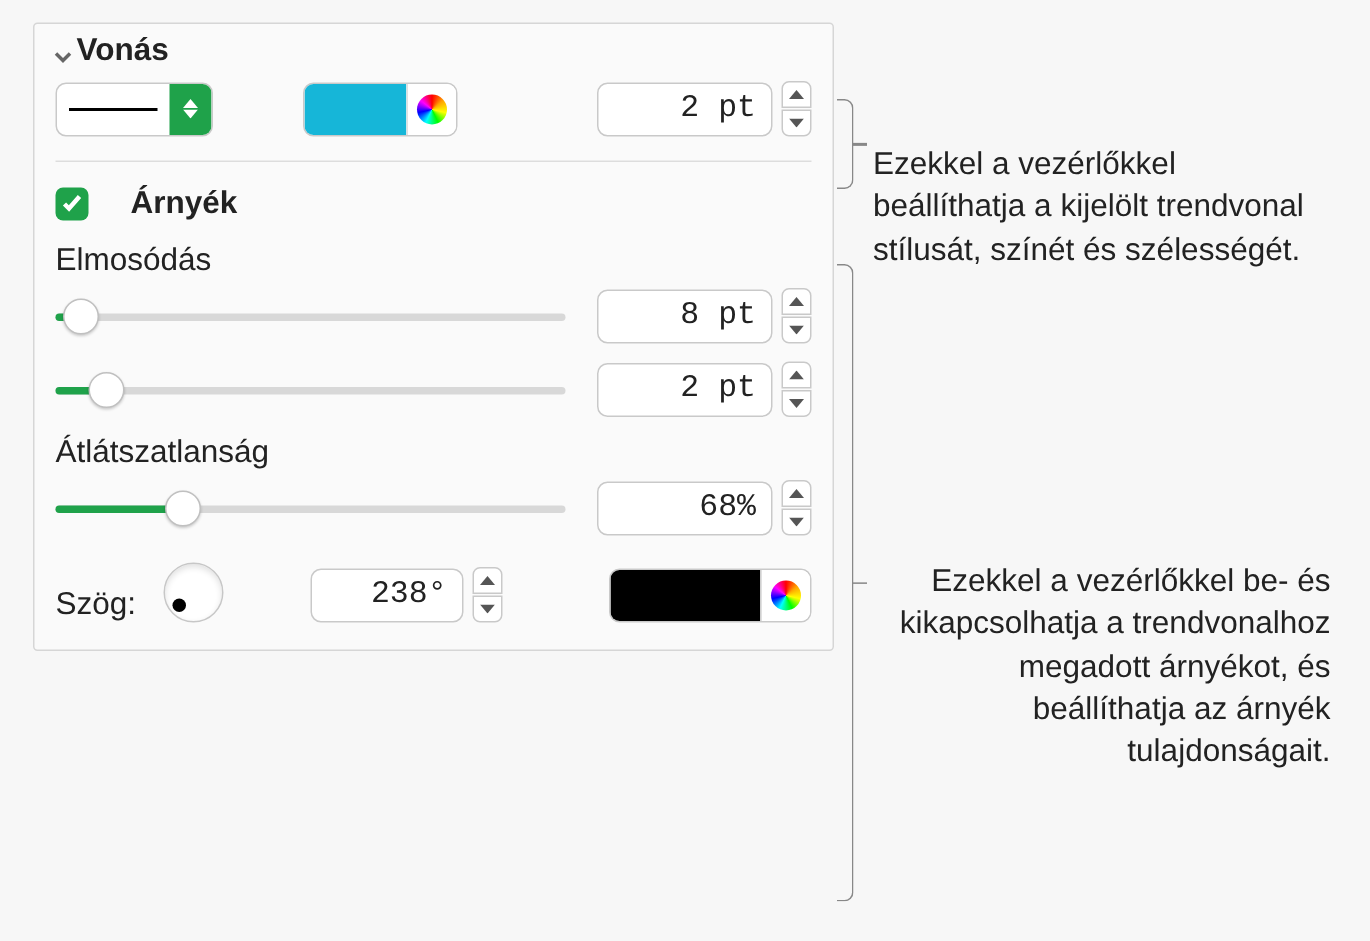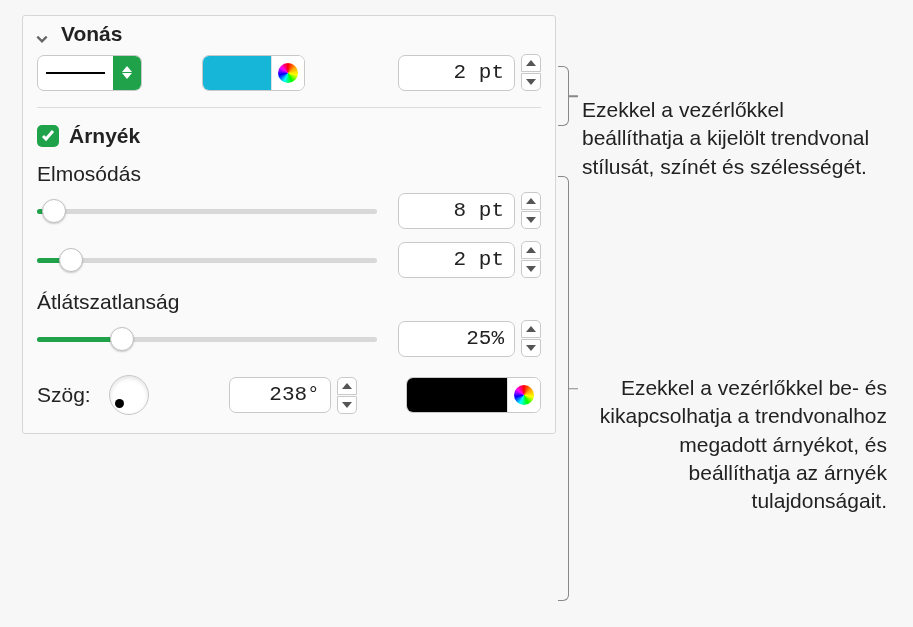--- a/index.html
+++ b/index.html
@@ -18,21 +18,21 @@
     top: 15px;
     width: 532px;
     background: #fafafa;
     border: 1px solid #d6d6d6;
     border-radius: 3px;
     padding: 6px 0 18px 0;
   }
   .sec-header {
     display: flex;
     align-items: center;
-    gap: 12px;
+    gap: 2px;
     padding: 0 14px 6px 12px;
   }
   .disclosure {
     width: 14px; height: 14px;
     display: inline-block;
   }
   .disclosure svg { width: 14px; height: 14px; }
   .sec-title {
     font-weight: 700;
   }
@@ -119,21 +119,21 @@
     background: #fff;
     display:flex;align-items:center;justify-content:center;
   }
   .step-btn svg { width:10px; height:6px; fill:#555; }
   .step-btn.up { border-radius: 5px 5px 0 0; }
   .step-btn.dn { border-radius: 0 0 5px 5px; }
   .divider {
     height:1px;background:#ddd;margin:0 14px 16px 14px;
   }
   .check-row {
-    display:flex;align-items:center;gap:10px;
+    display:flex;align-items:center;gap:28px;
     padding:0 14px 14px 14px;
   }
   .checkbox {
     width:22px;height:22px;border-radius:5px;
     background:#1fa24a;
     display:flex;align-items:center;justify-content:center;
   }
   .checkbox svg{width:14px;height:14px;stroke:#fff;stroke-width:3;fill:none;}
   .check-label{font-weight:700;}
   .param {
@@ -159,21 +159,21 @@
     background:#1fa24a;border-radius:3px;
   }
   .slider .thumb {
     position:absolute;top:0px;
     width:22px;height:22px;border-radius:50%;
     background:#fff;border:1px solid #c0c0c0;
     box-shadow:0 1px 2px rgba(0,0,0,.2);
     transform: translateX(-50%);
   }
   .angle-row {
-    display:flex;align-items:center;gap:18px;
+    display:flex;align-items:flex-end;gap:18px;
     padding:6px 14px 0 14px;
   }
   .angle-label { }
   .dial {
     width:38px;height:38px;border-radius:50%;
     border:1px solid #c7c7c7;background:#fff;
     position:relative;
     box-shadow: inset 0 2px 4px rgba(0,0,0,.12);
   }
   .dial .dot {
@@ -322,21 +322,21 @@
 
   <div class="param">
     <div class="param-label">Átlátszatlanság</div>
     <div class="param-row">
       <div class="slider">
         <div class="track"></div>
         <div class="fill" id="opacity-fill" style="width: 25%;"></div>
         <div class="thumb" id="opacity-thumb" style="left: 25%;"></div>
       </div>
       <div class="stepper-field">
-        <div class="num-input">25%</div>
+        <div class="num-input">68%</div>
         <div class="stepper">
           <div class="step-btn up">
               <svg viewBox="0 0 10 6">
                 <path d="M0 6l5-6 5 6z"></path>
               </svg>
             </div>
           <div class="step-btn dn">
               <svg viewBox="0 0 10 6">
                 <path d="M0 0l5 6 5-6z"></path>
               </svg>
@@ -345,21 +345,21 @@
       </div>
     </div>
   </div>
 
   <div class="angle-row">
     <span class="angle-label">Szög:</span>
     <div class="dial">
       <div class="dot"></div>
     </div>
     <div class="stepper-field" style="margin-left:40px;">
-      <div class="num-input" style="width:90px;margin-left:22px;">238°</div>
+      <div class="num-input" style="width:90px;">238°</div>
       <div class="stepper">
         <div class="step-btn up">
             <svg viewBox="0 0 10 6">
               <path d="M0 6l5-6 5 6z"></path>
             </svg>
           </div>
         <div class="step-btn dn">
             <svg viewBox="0 0 10 6">
               <path d="M0 0l5 6 5-6z"></path>
             </svg>

